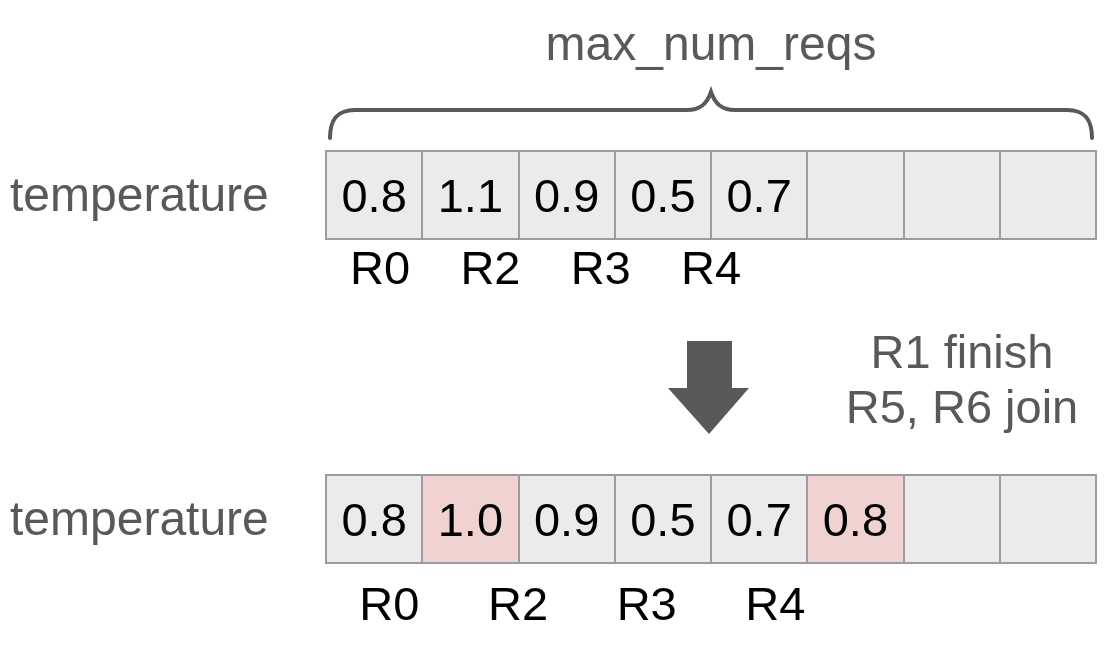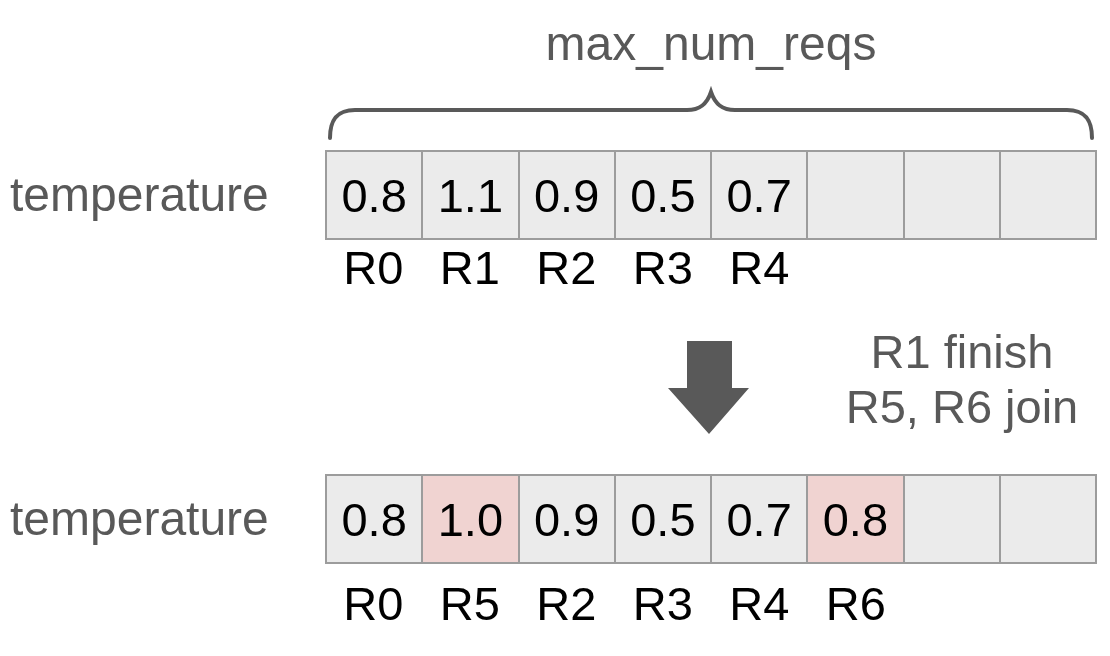--- a/index.html
+++ b/index.html
@@ -97,21 +97,20 @@
       <div class="cell">0.9</div>
       <div class="cell">0.5</div>
       <div class="cell">0.7</div>
       <div class="cell"></div>
       <div class="cell"></div>
       <div class="cell"></div>
     </div>
 
   <div class="req-labels row1">
       <div class="req-label">R0</div>
-      <div class="req-label">R1</div>
       <div class="req-label">R2</div>
       <div class="req-label">R3</div>
       <div class="req-label">R4</div>
       <div class="req-label"></div>
       <div class="req-label"></div>
       <div class="req-label"></div>
     </div>
 
   <div class="arrow-wrap">
     <svg width="96" height="95" viewBox="0 0 96 95" xmlns="http://www.w3.org/2000/svg">
@@ -132,22 +131,20 @@
       <div class="cell">0.9</div>
       <div class="cell">0.5</div>
       <div class="cell">0.7</div>
       <div class="cell hl">0.8</div>
       <div class="cell"></div>
       <div class="cell"></div>
     </div>
 
   <div class="req-labels row2">
       <div class="req-label">R0</div>
-      <div class="req-label">R5</div>
       <div class="req-label">R2</div>
       <div class="req-label">R3</div>
       <div class="req-label">R4</div>
-      <div class="req-label">R6</div>
       <div class="req-label"></div>
       <div class="req-label"></div>
     </div>
 
 </div>
 
 </body></html>

